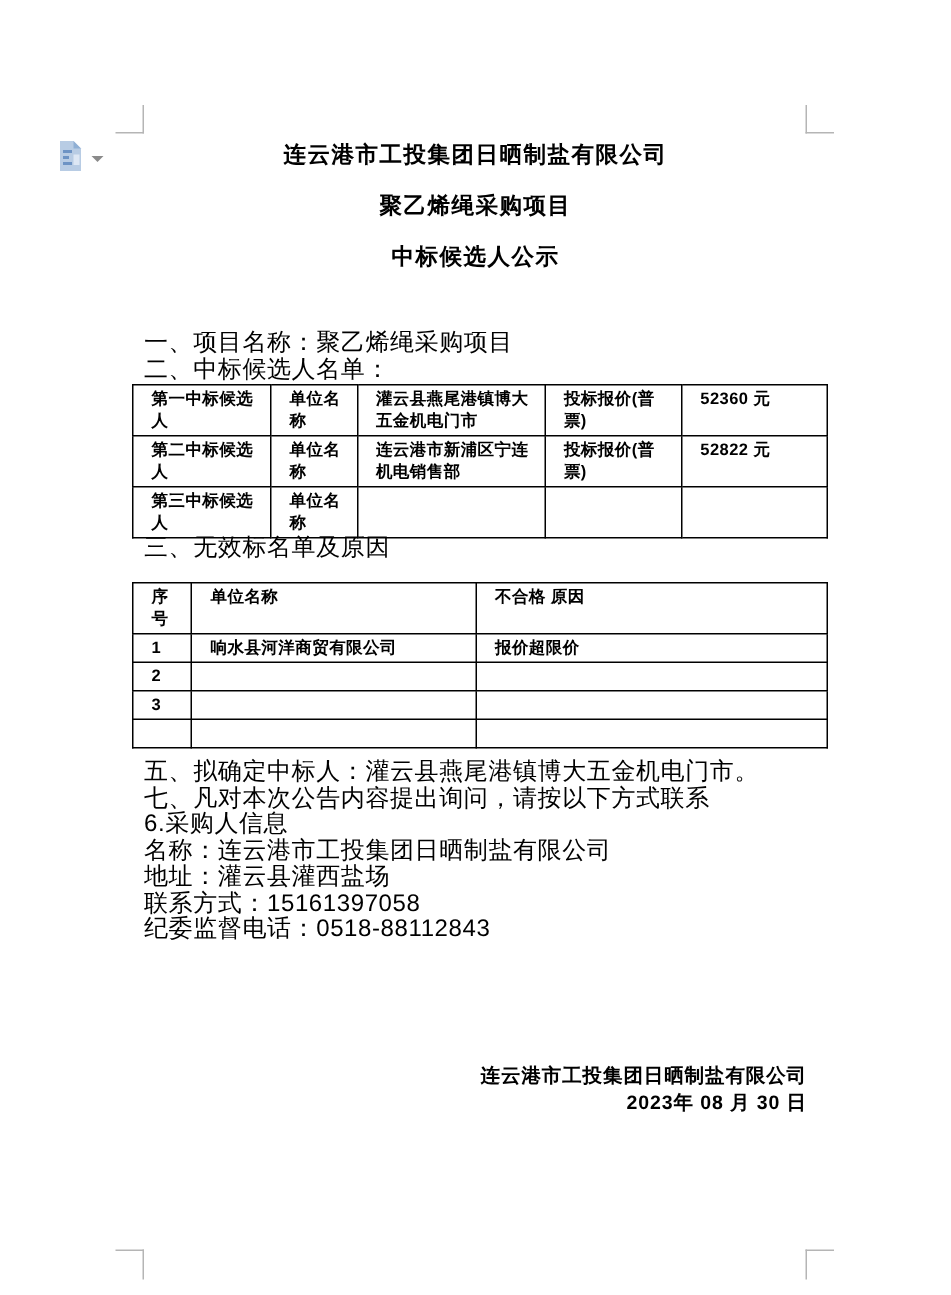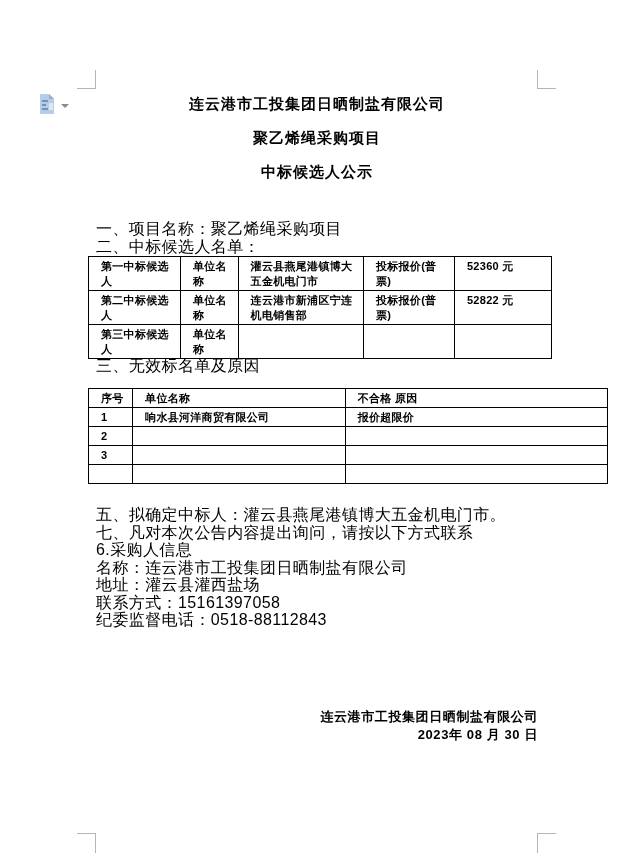--- a/index.html
+++ b/index.html
@@ -27,21 +27,21 @@
   .doc-line { font-size:16px; line-height:17.5px; letter-spacing:0.4px; white-space:nowrap; }
   .sec-intro { position:absolute; left:96px; top:206px; }
   .sec-three { position:absolute; left:96px; top:343px; }
   .sec-notes { position:absolute; left:96px; top:492px; }
 
   table { border-collapse:collapse; table-layout:fixed; position:absolute; left:88px;
     font-size:11px; letter-spacing:0.3px; }
   td { border:1px solid #000; vertical-align:top; padding:2px 4px 1px 12px; line-height:15px;
     overflow:hidden; word-break:break-all;font-weight:bold; }
   .tbl-candidates { top:242px; width:464px; }
-  .tbl-invalid    { top:374px; width:520px; }
+  .tbl-invalid    { top:374px; width:464px; }
 
   .footer { position:absolute; left:96px; top:694px; width:442px; text-align:right;
     font-size:13px; font-weight:bold; line-height:17.5px; letter-spacing:0.6px; white-space:nowrap; }
 
   .page-gap { position:absolute; left:0; top:858px; width:634px; height:5px;
     background:#ececec; border-top:1px solid #cccccc; }
 </style>
 </head>
 <body>
 

